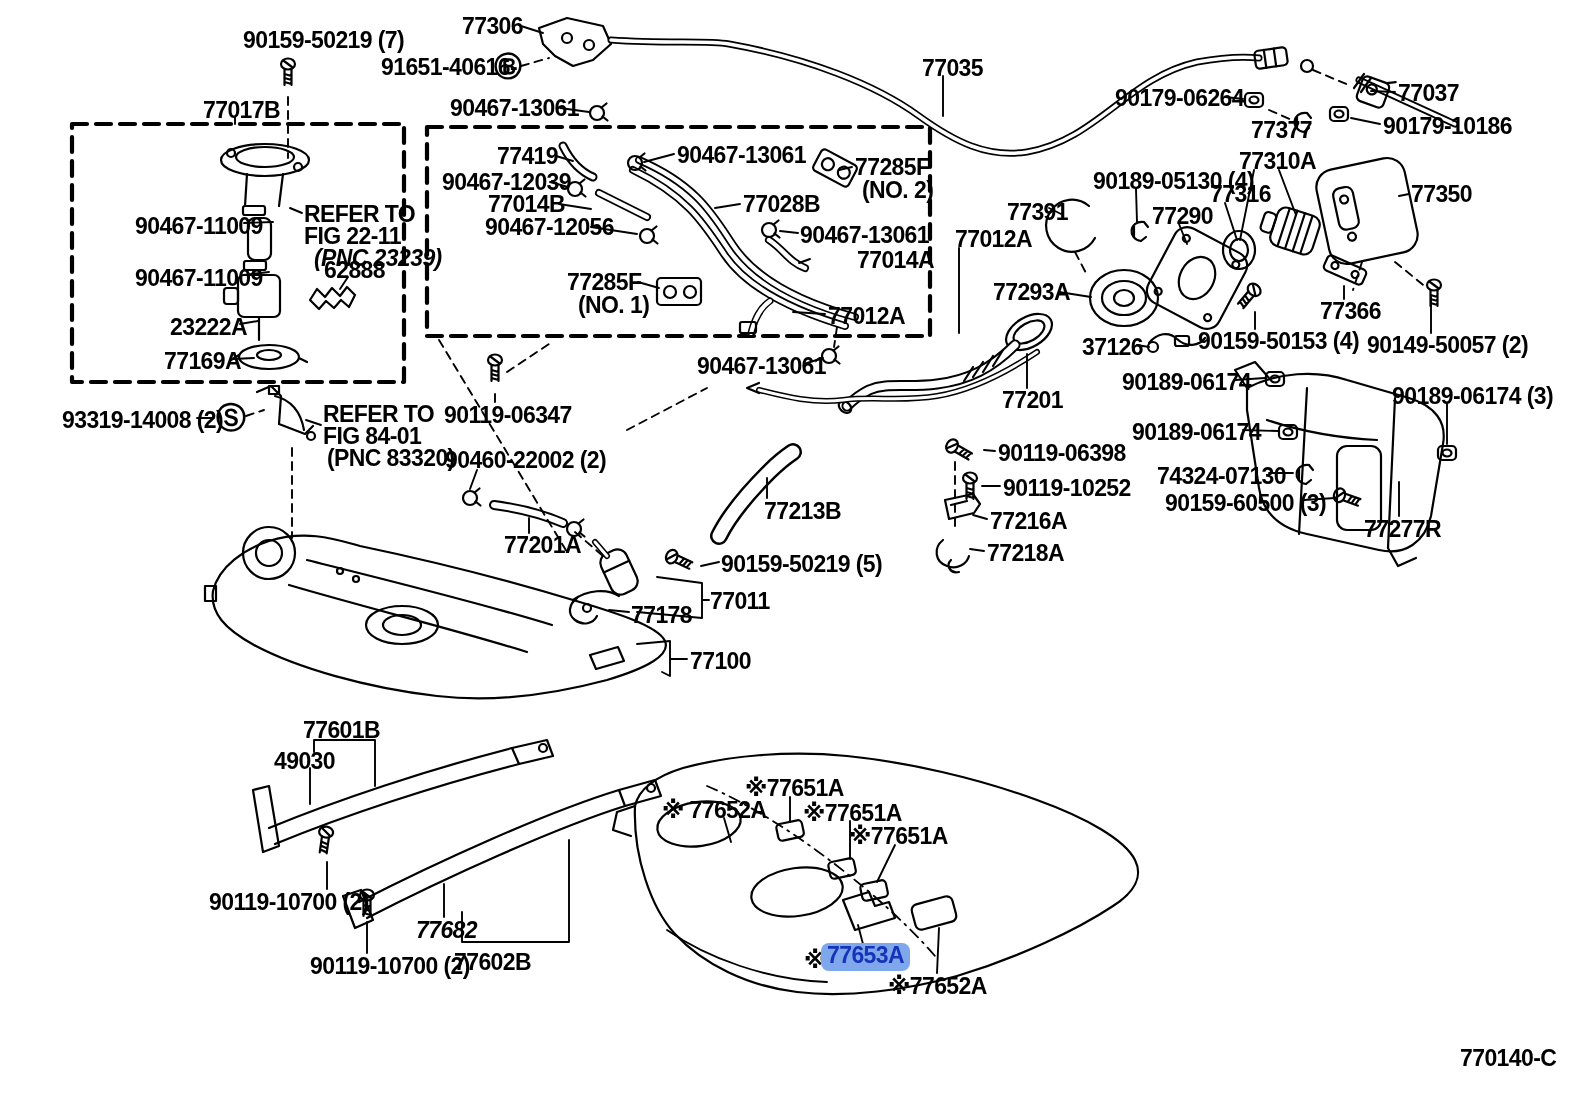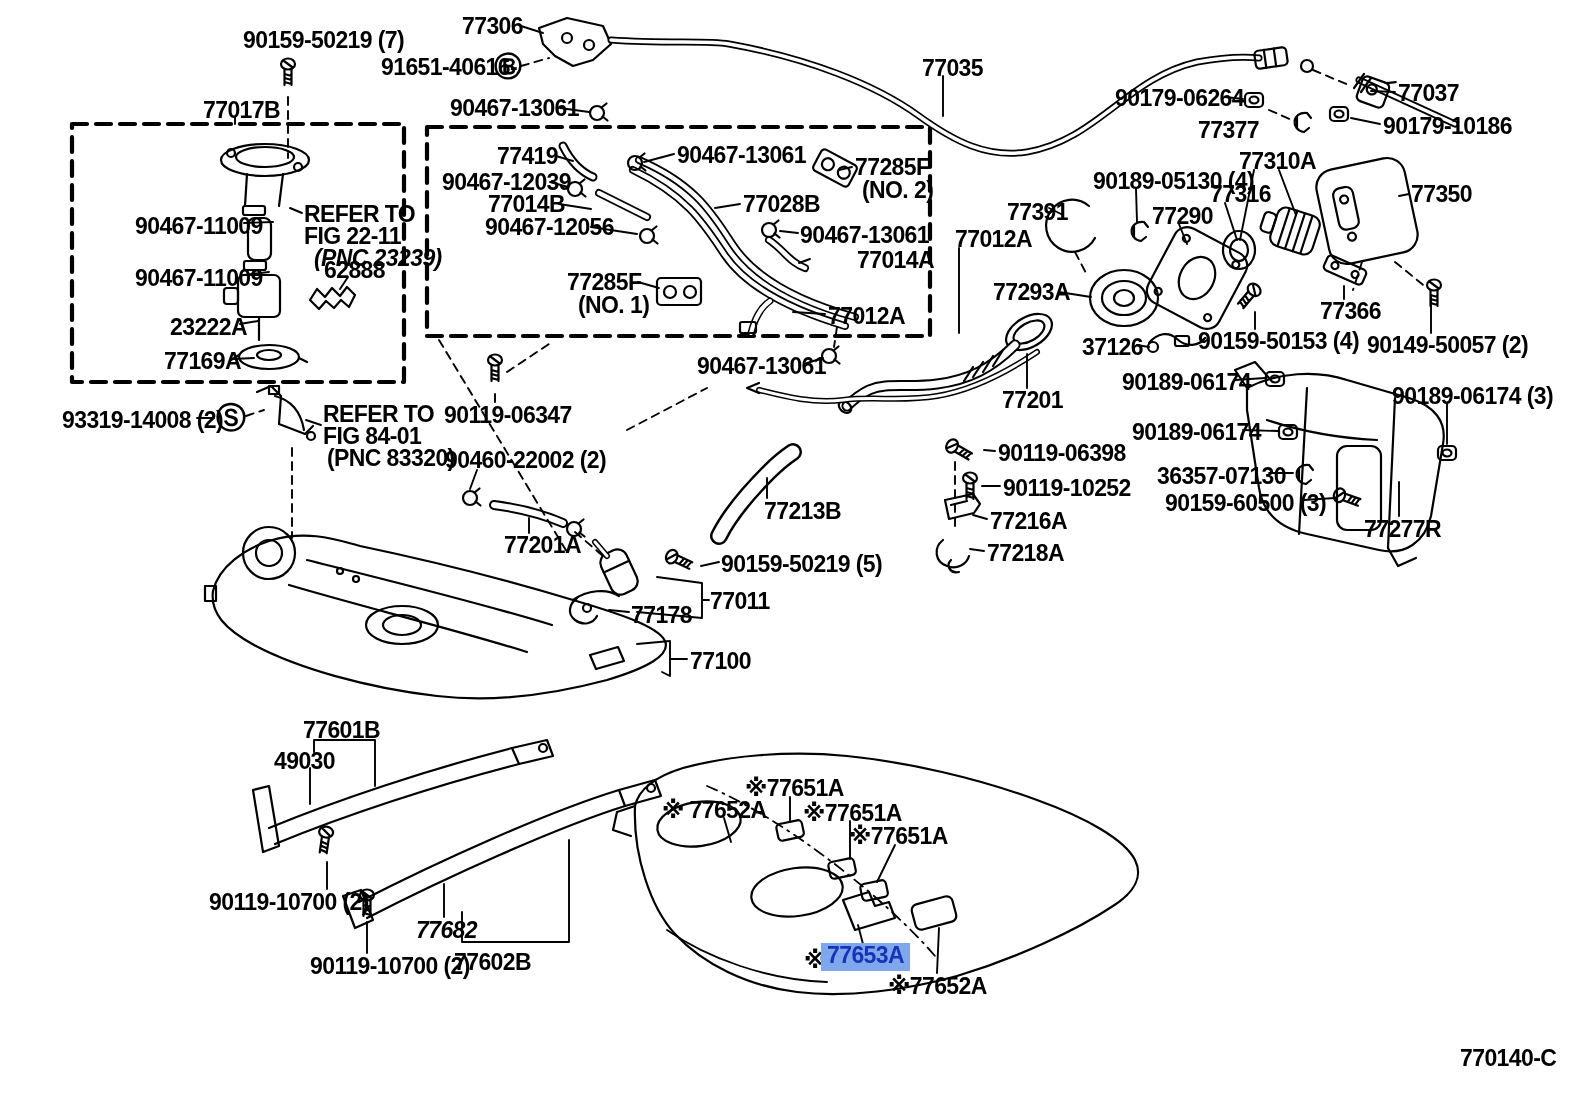--- a/index.html
+++ b/index.html
@@ -361,21 +361,21 @@
   <div id="labels">
       <div class="lbl" style="left: 236px; top: 29px;">90159-50219 (7)</div>
       <div class="lbl" style="left: 455px; top: 15px;">77306</div>
       <div class="lbl" style="left: 374px; top: 56px;">91651-40616-</div>
       <div class="lbl" style="left: 487px; top: 52px; font-size: 28px;">Ⓑ</div>
       <div class="lbl" style="left: 196px; top: 99px;">77017B</div>
       <div class="lbl" style="left: 443px; top: 97px;">90467-13061</div>
       <div class="lbl" style="left: 915px; top: 57px;">77035</div>
       <div class="lbl" style="left: 1108px; top: 87px;">90179-06264</div>
       <div class="lbl" style="left: 1391px; top: 82px;">77037</div>
-      <div class="lbl" style="left: 1191px; top: 119px; text-align: center;">77377</div>
+      <div class="lbl" style="left: 1244px; top: 119px; text-align: center;">77377</div>
       <div class="lbl" style="left: 1376px; top: 115px;">90179-10186</div>
       <div class="lbl" style="left: 490px; top: 145px;">77419</div>
       <div class="lbl" style="left: 670px; top: 144px;">90467-13061</div>
       <div class="lbl" style="left: 848px; top: 156px;">77285F</div>
       <div class="lbl" style="left: 855px; top: 179px;">(NO. 2)</div>
       <div class="lbl" style="left: 435px; top: 171px;">90467-12039</div>
       <div class="lbl" style="left: 481px; top: 193px;">77014B</div>
       <div class="lbl" style="left: 478px; top: 216px;">90467-12056</div>
       <div class="lbl" style="left: 736px; top: 193px;">77028B</div>
       <div class="lbl" style="left: 793px; top: 224px;">90467-13061</div>
@@ -416,33 +416,33 @@
       <div class="lbl" style="left: 714px; top: 553px;">90159-50219 (5)</div>
       <div class="lbl" style="left: 703px; top: 590px;">77011</div>
       <div class="lbl" style="left: 624px; top: 604px;">77178</div>
       <div class="lbl" style="left: 683px; top: 650px;">77100</div>
       <div class="lbl" style="left: 995px; top: 389px;">77201</div>
       <div class="lbl" style="left: 1115px; top: 371px;">90189-06174</div>
       <div class="lbl" style="left: 1385px; top: 385px;">90189-06174 (3)</div>
       <div class="lbl" style="left: 1125px; top: 421px;">90189-06174</div>
       <div class="lbl" style="left: 991px; top: 442px;">90119-06398</div>
       <div class="lbl" style="left: 996px; top: 477px;">90119-10252</div>
-      <div class="lbl" style="left: 1150px; top: 465px;">36357-07130</div>
+      <div class="lbl" style="left: 1150px; top: 465px;">74324-07130</div>
       <div class="lbl" style="left: 1158px; top: 492px;">90159-60500 (3)</div>
       <div class="lbl" style="left: 983px; top: 510px;">77216A</div>
       <div class="lbl" style="left: 980px; top: 542px;">77218A</div>
       <div class="lbl" style="left: 1357px; top: 518px;">77277R</div>
       <div class="lbl" style="left: 296px; top: 719px;">77601B</div>
       <div class="lbl" style="left: 267px; top: 750px;">49030</div>
       <div class="lbl" style="left: 202px; top: 891px;">90119-10700 (2)</div>
       <div class="lbl" style="left: 409px; top: 919px; font-style: italic;">77682</div>
       <div class="lbl" style="left: 303px; top: 955px;">90119-10700 (2)</div>
       <div class="lbl" style="left: 447px; top: 951px;">77602B</div>
       <div class="lbl" style="left: 655px; top: 799px;">※ 77652A</div>
       <div class="lbl" style="left: 738px; top: 777px;">※77651A</div>
       <div class="lbl" style="left: 796px; top: 802px;">※77651A</div>
       <div class="lbl" style="left: 842px; top: 825px;">※77651A</div>
       <div class="lbl" style="left: 797px; top: 949px;">※</div>
-      <div class="lbl hl" style="left: 814px; top: 943px;">77653A</div>
+      <div class="lbl hl" style="left: 814px; top: 943px; border-radius: 8px;">77653A</div>
       <div class="lbl" style="left: 881px; top: 975px;">※77652A</div>
       <div class="lbl" style="left: 1453px; top: 1047px;">770140-C</div>
     </div>
 </div>
 
 </body></html>

